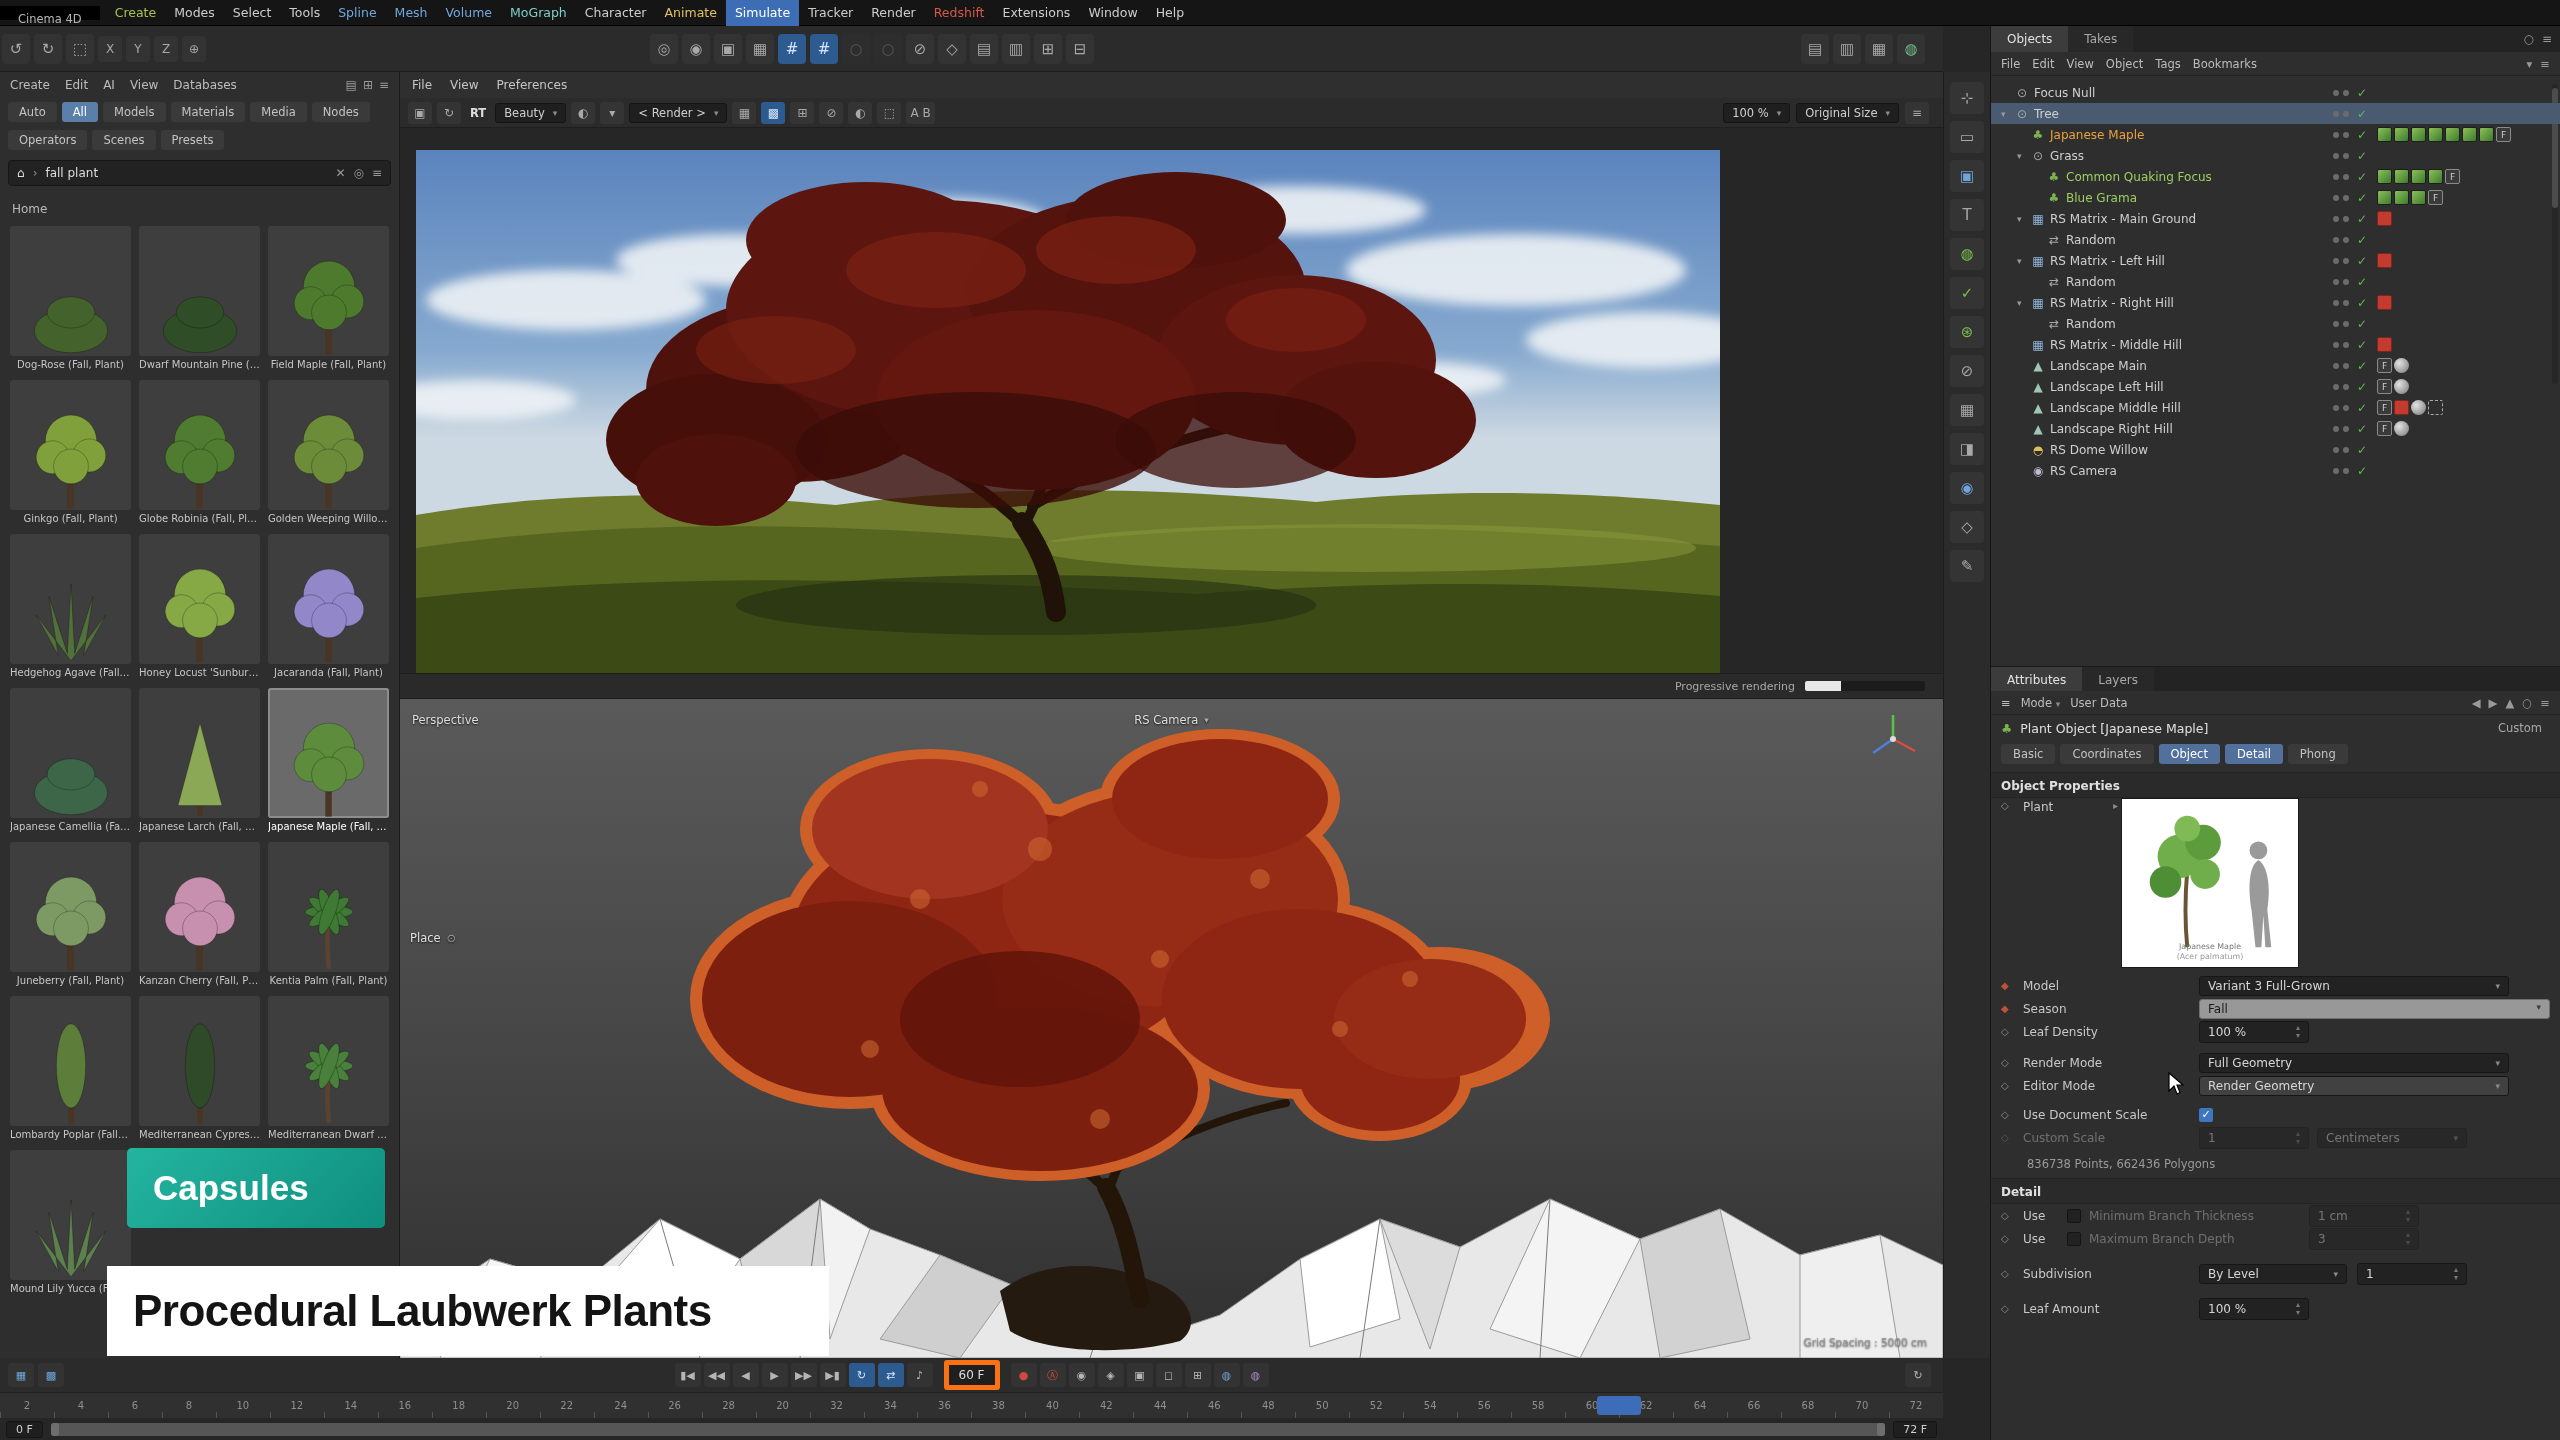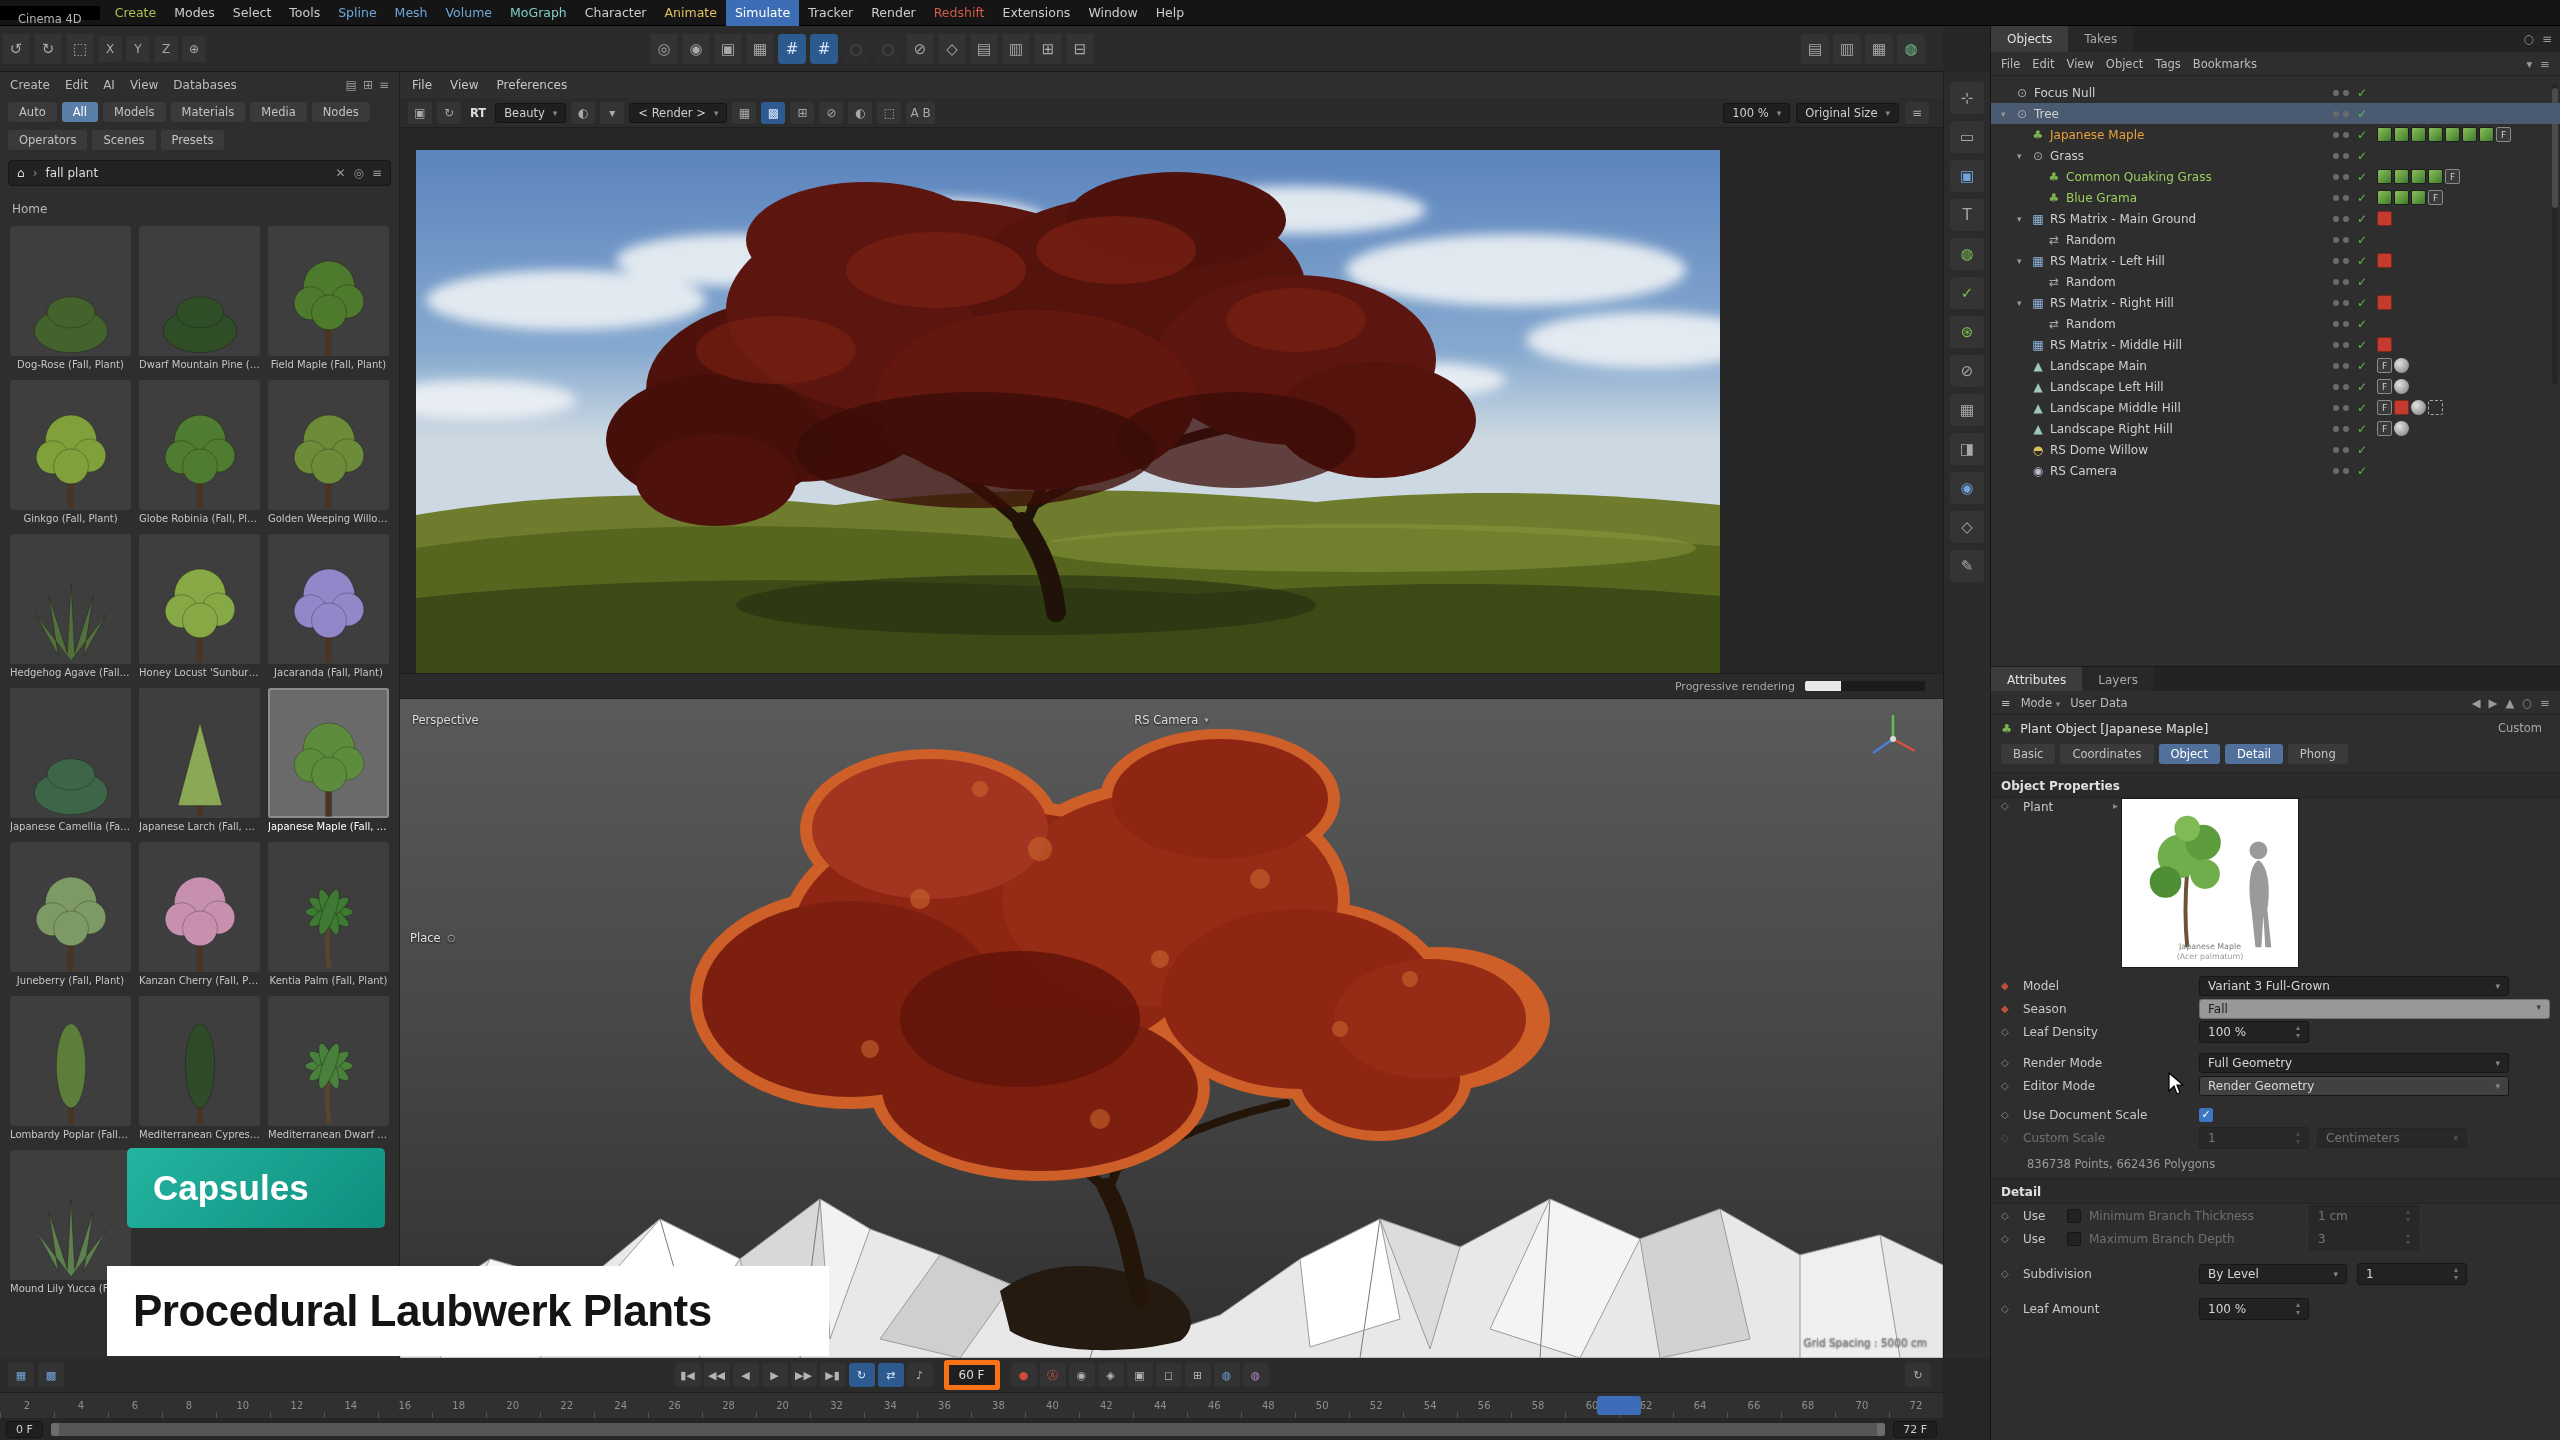--- a/index.html
+++ b/index.html
@@ -1350,21 +1350,21 @@
             <span class="om-dot"></span>
             <span class="om-dot"></span>
             <span class="om-check">✓</span>
             <span style="display:flex;gap:2px;margin-left:6px"></span>
           </span>
         </div>
 
         <div class="om-row" style="--lv: 2;">
           <span class="om-arrow">▾</span>
           <span class="om-icon plant"></span>
-          <span class="om-label green">Common Quaking Grass</span>
+          <span class="om-label green">Common Quaking Focus</span>
           <span class="om-right">
             <span class="om-dot"></span>
             <span class="om-dot"></span>
             <span class="om-check">✓</span>
             <span style="display:flex;gap:2px;margin-left:6px">
               <span class="chip chip-m"></span>
               <span class="chip chip-m"></span>
               <span class="chip chip-m"></span>
               <span class="chip chip-m"></span>
               <span class="chip chip-F">F</span>

